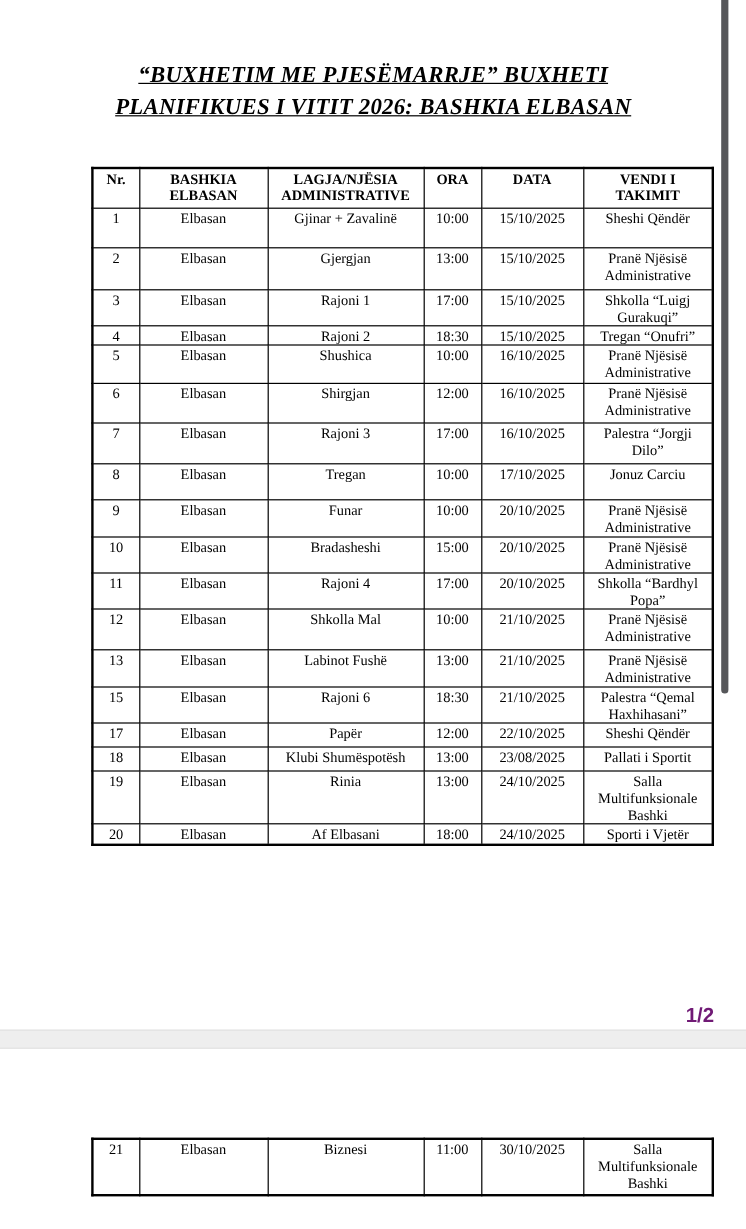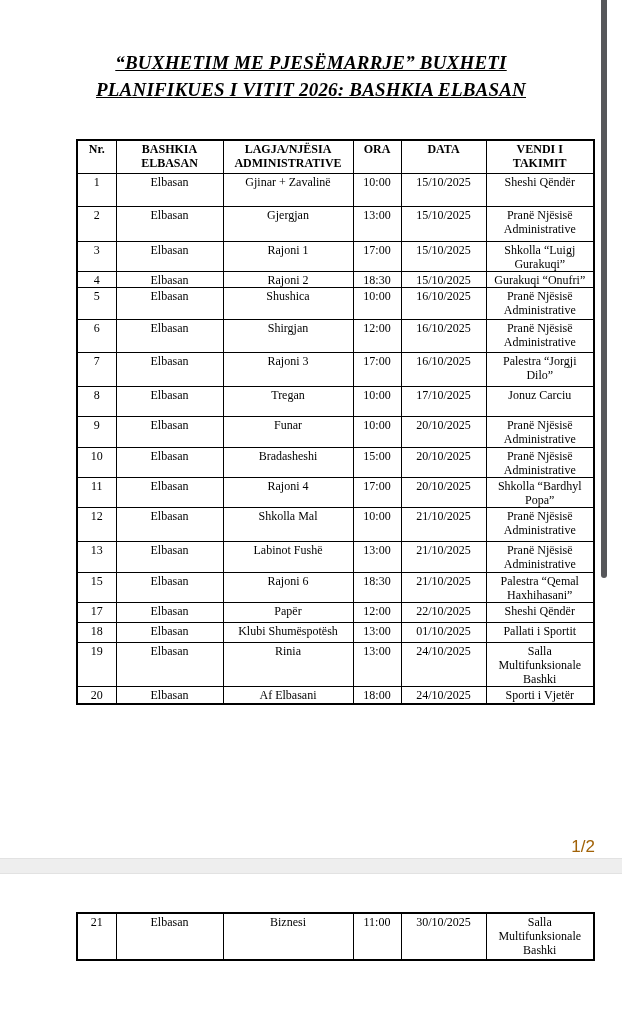--- a/index.html
+++ b/index.html
@@ -13,21 +13,21 @@
     text-align: center; font-weight: bold; font-style: italic;
     font-size: 19px; line-height: 27px; letter-spacing: 0.2px; text-decoration: underline;
   }
   table.sched {
     position: absolute; left: 76px; width: 517px;
     border-collapse: collapse; table-layout: fixed;
     font-size: 12px; line-height: 14px;
     border: 2px solid #000;
   }
   #table-p1 { top: 139px; }
-  #table-p2 { top: 912px; padding-left: 26px; }
+  #table-p2 { top: 948px; padding-left: 26px; }
   .sched th, .sched td {
     border: 1px solid #000; vertical-align: top; text-align: center;
     padding: 1px 2px 0 2px; overflow: hidden; font-weight: normal;
   }
   .sched th { font-weight: bold; }
   #table-p1 thead tr { height: 33px; padding-left: 11px; }
   #pager {
     position: absolute; top: 837px; right: 27px;
     font-family: "Liberation Sans", sans-serif; font-size: 17px; line-height: 19px;
   }
@@ -93,21 +93,21 @@
           <td>17:00</td>
           <td>15/10/2025</td>
           <td>Shkolla “Luigj Gurakuqi”</td>
         </tr>
         <tr style="height: 15px;">
           <td>4</td>
           <td>Elbasan</td>
           <td>Rajoni 2</td>
           <td>18:30</td>
           <td>15/10/2025</td>
-          <td>Gurakuqi “Onufri”</td>
+          <td>Tregan “Onufri”</td>
         </tr>
         <tr style="height: 32px;">
           <td>5</td>
           <td>Elbasan</td>
           <td>Shushica</td>
           <td>10:00</td>
           <td>16/10/2025</td>
           <td>Pranë Njësisë Administrative</td>
         </tr>
         <tr style="height: 33px;">
@@ -188,21 +188,21 @@
           <td>Papër</td>
           <td>12:00</td>
           <td>22/10/2025</td>
           <td>Sheshi Qëndër</td>
         </tr>
         <tr style="height: 20px;">
           <td>18</td>
           <td>Elbasan</td>
           <td>Klubi Shumëspotësh</td>
           <td>13:00</td>
-          <td>01/10/2025</td>
+          <td>23/08/2025</td>
           <td>Pallati i Sportit</td>
         </tr>
         <tr style="height: 39px; margin-top: 28px;">
           <td>19</td>
           <td>Elbasan</td>
           <td>Rinia</td>
           <td>13:00</td>
           <td>24/10/2025</td>
           <td>Salla Multifunksionale Bashki</td>
         </tr>
@@ -210,21 +210,21 @@
           <td>20</td>
           <td>Elbasan</td>
           <td>Af Elbasani</td>
           <td>18:00</td>
           <td>24/10/2025</td>
           <td>Sporti i Vjetër</td>
         </tr>
       </tbody>
   </table>
 
-  <div id="pager" style="color: #a16207;">1/2</div>
+  <div id="pager" style="color: #701a75; font-weight: bold;">1/2</div>
 
   <div id="separator" style="background: rgb(238, 238, 238);"></div>
 
   <table class="sched" id="table-p2">
     <colgroup>
       <col style="width:39px">
         <col style="width:107px">
         <col style="width:130px">
       <col style="width:48px">
         <col style="width:85px">

